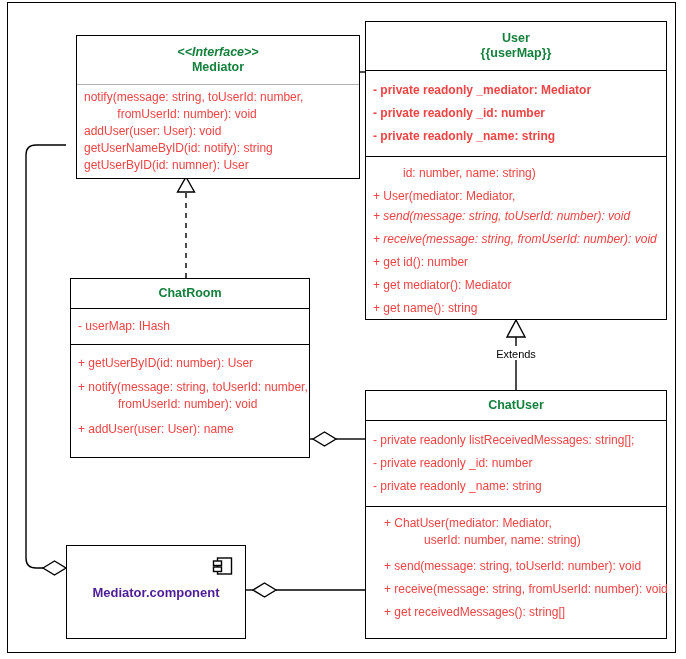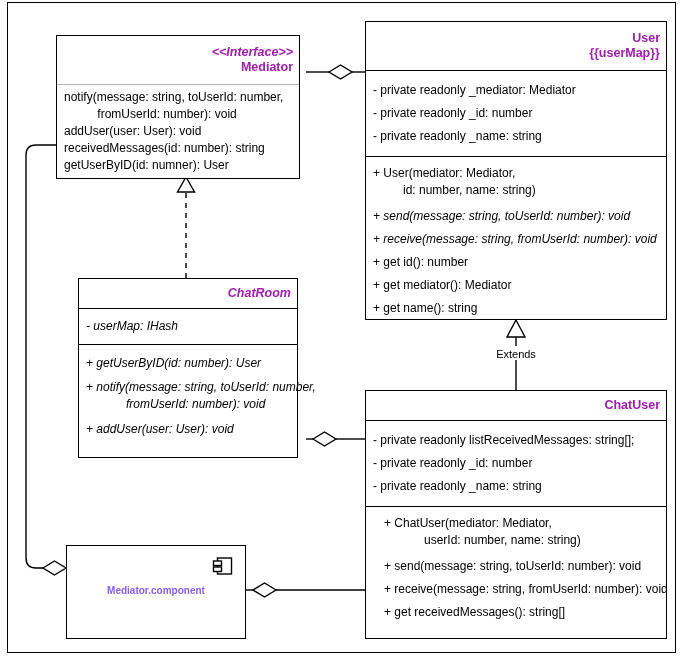--- a/index.html
+++ b/index.html
@@ -63,25 +63,25 @@
   
   .uml-class {
     position: absolute;
     background: #ffffff;
     border: 1.6px solid #000000;
     box-sizing: border-box;
     display: flex;
     flex-direction: column;
   }
   .uml-header {
-    text-align: right;
+    text-align: center;
     font-weight: bold;
     font-size: 12.5px;
     line-height: 15px;
-    color: #a21caf;
+    color: #15803d;
     padding: 9px 6px 9px 6px;
     box-sizing: border-box;
   }
   .uml-header .stereotype {
     display: block;
     font-style: italic;
     font-weight: bold;
     font-size: 12.5px;
   }
   .uml-header .sub {
@@ -95,21 +95,21 @@
   .divider-light {
     border-top: 1.2px solid #b3b3b3;
   }
   .uml-section {
     padding: 6px 7px 6px 7px;
     box-sizing: border-box;
   }
   .uml-row {
     font-size: 12px;
     line-height: 15px;
-    color: #000000;
+    color: #ef4444;
     padding: 4px 0 4px 0;
     white-space: pre;
   }
   .uml-row.tight {
     padding: 0 0 0 0;
     line-height: 17px;
   }
   .uml-row.abstract-op {
     font-style: italic;
   }
@@ -121,22 +121,22 @@
     border: 1.6px solid #000000;
     box-sizing: border-box;
   }
   .uml-component .comp-name {
     position: absolute;
     left: 0;
     right: 0;
     top: 42%;
     text-align: center;
     font-weight: bold;
-    font-size: 10px;
-    color: #8b5cf6;
+    font-size: 13px;
+    color: #4c1d95;
   }
   .comp-icon {
     position: absolute;
     right: 11px;
     top: 9px;
     width: 22px;
     height: 22px;
   }
 </style>
 </head>
@@ -184,72 +184,72 @@
     </g>
 
      Mediator.component --&gt;
     <g>
       <path class="edge" d="M 246,590 L 253,590"></path>
       <path class="edge" d="M 276,590 L 365,590"></path>
       <polygon class="marker-hollow" points="253,590 264.5,583 276,590 264.5,597"></polygon>
     </g>
   </svg>
 
-  <div class="uml-class" style="left:56px; top:35px; width:244px; height:144px;">
+  <div class="uml-class" style="left:76px; top:35px; width:284px; height:144px;">
     <div class="uml-header">
       <span class="stereotype">&lt;&lt;Interface&gt;&gt;</span>
       <span class="sub">Mediator</span>
     </div>
     <div class="divider-light"></div>
     <div class="uml-section" style="padding-top:4px;">
       <div class="uml-row tight">notify(message: string, toUserId: number,</div>
       <div class="uml-row tight">          fromUserId: number): void</div>
       <div class="uml-row tight">addUser(user: User): void</div>
-      <div class="uml-row tight">receivedMessages(id: number): string</div>
+      <div class="uml-row tight">getUserNameByID(id: notify): string</div>
       <div class="uml-row tight">getUserByID(id: numner): User</div>
     </div>
   </div>
 
   <div class="uml-class" style="left:365px; top:21px; width:302px; height:299px;">
     <div class="uml-header">
       <span class="sub">User</span>
       <span class="sub">{{userMap}}</span>
     </div>
     <div class="divider-strong"></div>
-    <div class="uml-section" style="padding-top:8px; padding-bottom:8px;">
+    <div class="uml-section" style="padding-top:8px; padding-bottom:8px;font-weight:bold;">
       <div class="uml-row">- private readonly _mediator: Mediator</div>
       <div class="uml-row">- private readonly _id: number</div>
       <div class="uml-row">- private readonly _name: string</div>
     </div>
     <div class="divider-strong"></div>
     <div class="uml-section" style="padding-top:8px;">
+      <div class="uml-row tight" style="padding-bottom:6px;">         id: number, name: string)</div>
       <div class="uml-row tight">+ User(mediator: Mediator,</div>
-      <div class="uml-row tight" style="padding-bottom:6px;">         id: number, name: string)</div>
       <div class="uml-row abstract-op">+ send(message: string, toUserId: number): void</div>
       <div class="uml-row abstract-op">+ receive(message: string, fromUserId: number): void</div>
       <div class="uml-row">+ get id(): number</div>
       <div class="uml-row">+ get mediator(): Mediator</div>
       <div class="uml-row">+ get name(): string</div>
     </div>
   </div>
 
-  <div class="uml-class" style="left:78px; top:278px; width:220px; height:180px;font-style:italic;">
+  <div class="uml-class" style="left:70px; top:278px; width:240px; height:180px;">
     <div class="uml-header" style="padding-top:7px; padding-bottom:7px;">
       <span class="sub">ChatRoom</span>
     </div>
     <div class="divider-strong"></div>
     <div class="uml-section" style="padding-top:6px; padding-bottom:6px;">
       <div class="uml-row">- userMap: IHash</div>
     </div>
     <div class="divider-strong"></div>
     <div class="uml-section" style="padding-top:7px;">
       <div class="uml-row">+ getUserByID(id: number): User</div>
       <div class="uml-row tight" style="padding-top:4px;">+ notify(message: string, toUserId: number,</div>
       <div class="uml-row tight" style="padding-bottom:5px;">            fromUserId: number): void</div>
-      <div class="uml-row">+ addUser(user: User): void</div>
+      <div class="uml-row">+ addUser(user: User): name</div>
     </div>
   </div>
 
   <div class="uml-class" style="left:365px; top:390px; width:302px; height:249px;">
     <div class="uml-header" style="padding-top:7px; padding-bottom:7px;">
       <span class="sub">ChatUser</span>
     </div>
     <div class="divider-strong"></div>
     <div class="uml-section" style="padding-top:8px; padding-bottom:8px;">
       <div class="uml-row">- private readonly listReceivedMessages: string[];</div>

